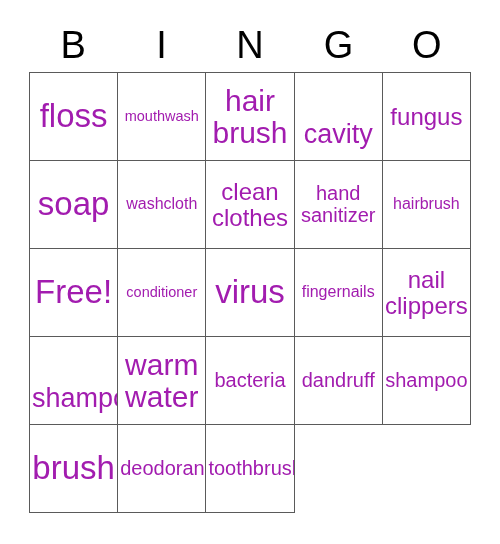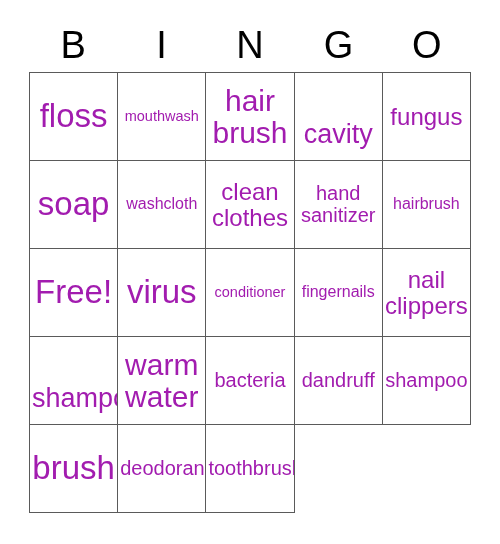--- a/index.html
+++ b/index.html
@@ -137,24 +137,24 @@
       <span class="cell-text fs-sm">hand
 sanitizer</span>
     </div>
     <div class="bingo-cell">
       <span class="cell-text fs-xs">hairbrush</span>
     </div>
     <div class="bingo-cell">
       <span class="cell-text fs-xxl">Free!</span>
     </div>
     <div class="bingo-cell">
-      <span class="cell-text fs-xxl">virus</span>
+      <span class="cell-text fs-xxs">conditioner</span>
     </div>
     <div class="bingo-cell">
-      <span class="cell-text fs-xxs">conditioner</span>
+      <span class="cell-text fs-xxl">virus</span>
     </div>
 
     <div class="bingo-cell">
       <span class="cell-text fs-xs">fingernails</span>
     </div>
     <div class="bingo-cell">
       <span class="cell-text fs-md">nail
 clippers</span>
     </div>
     <div class="bingo-cell">

